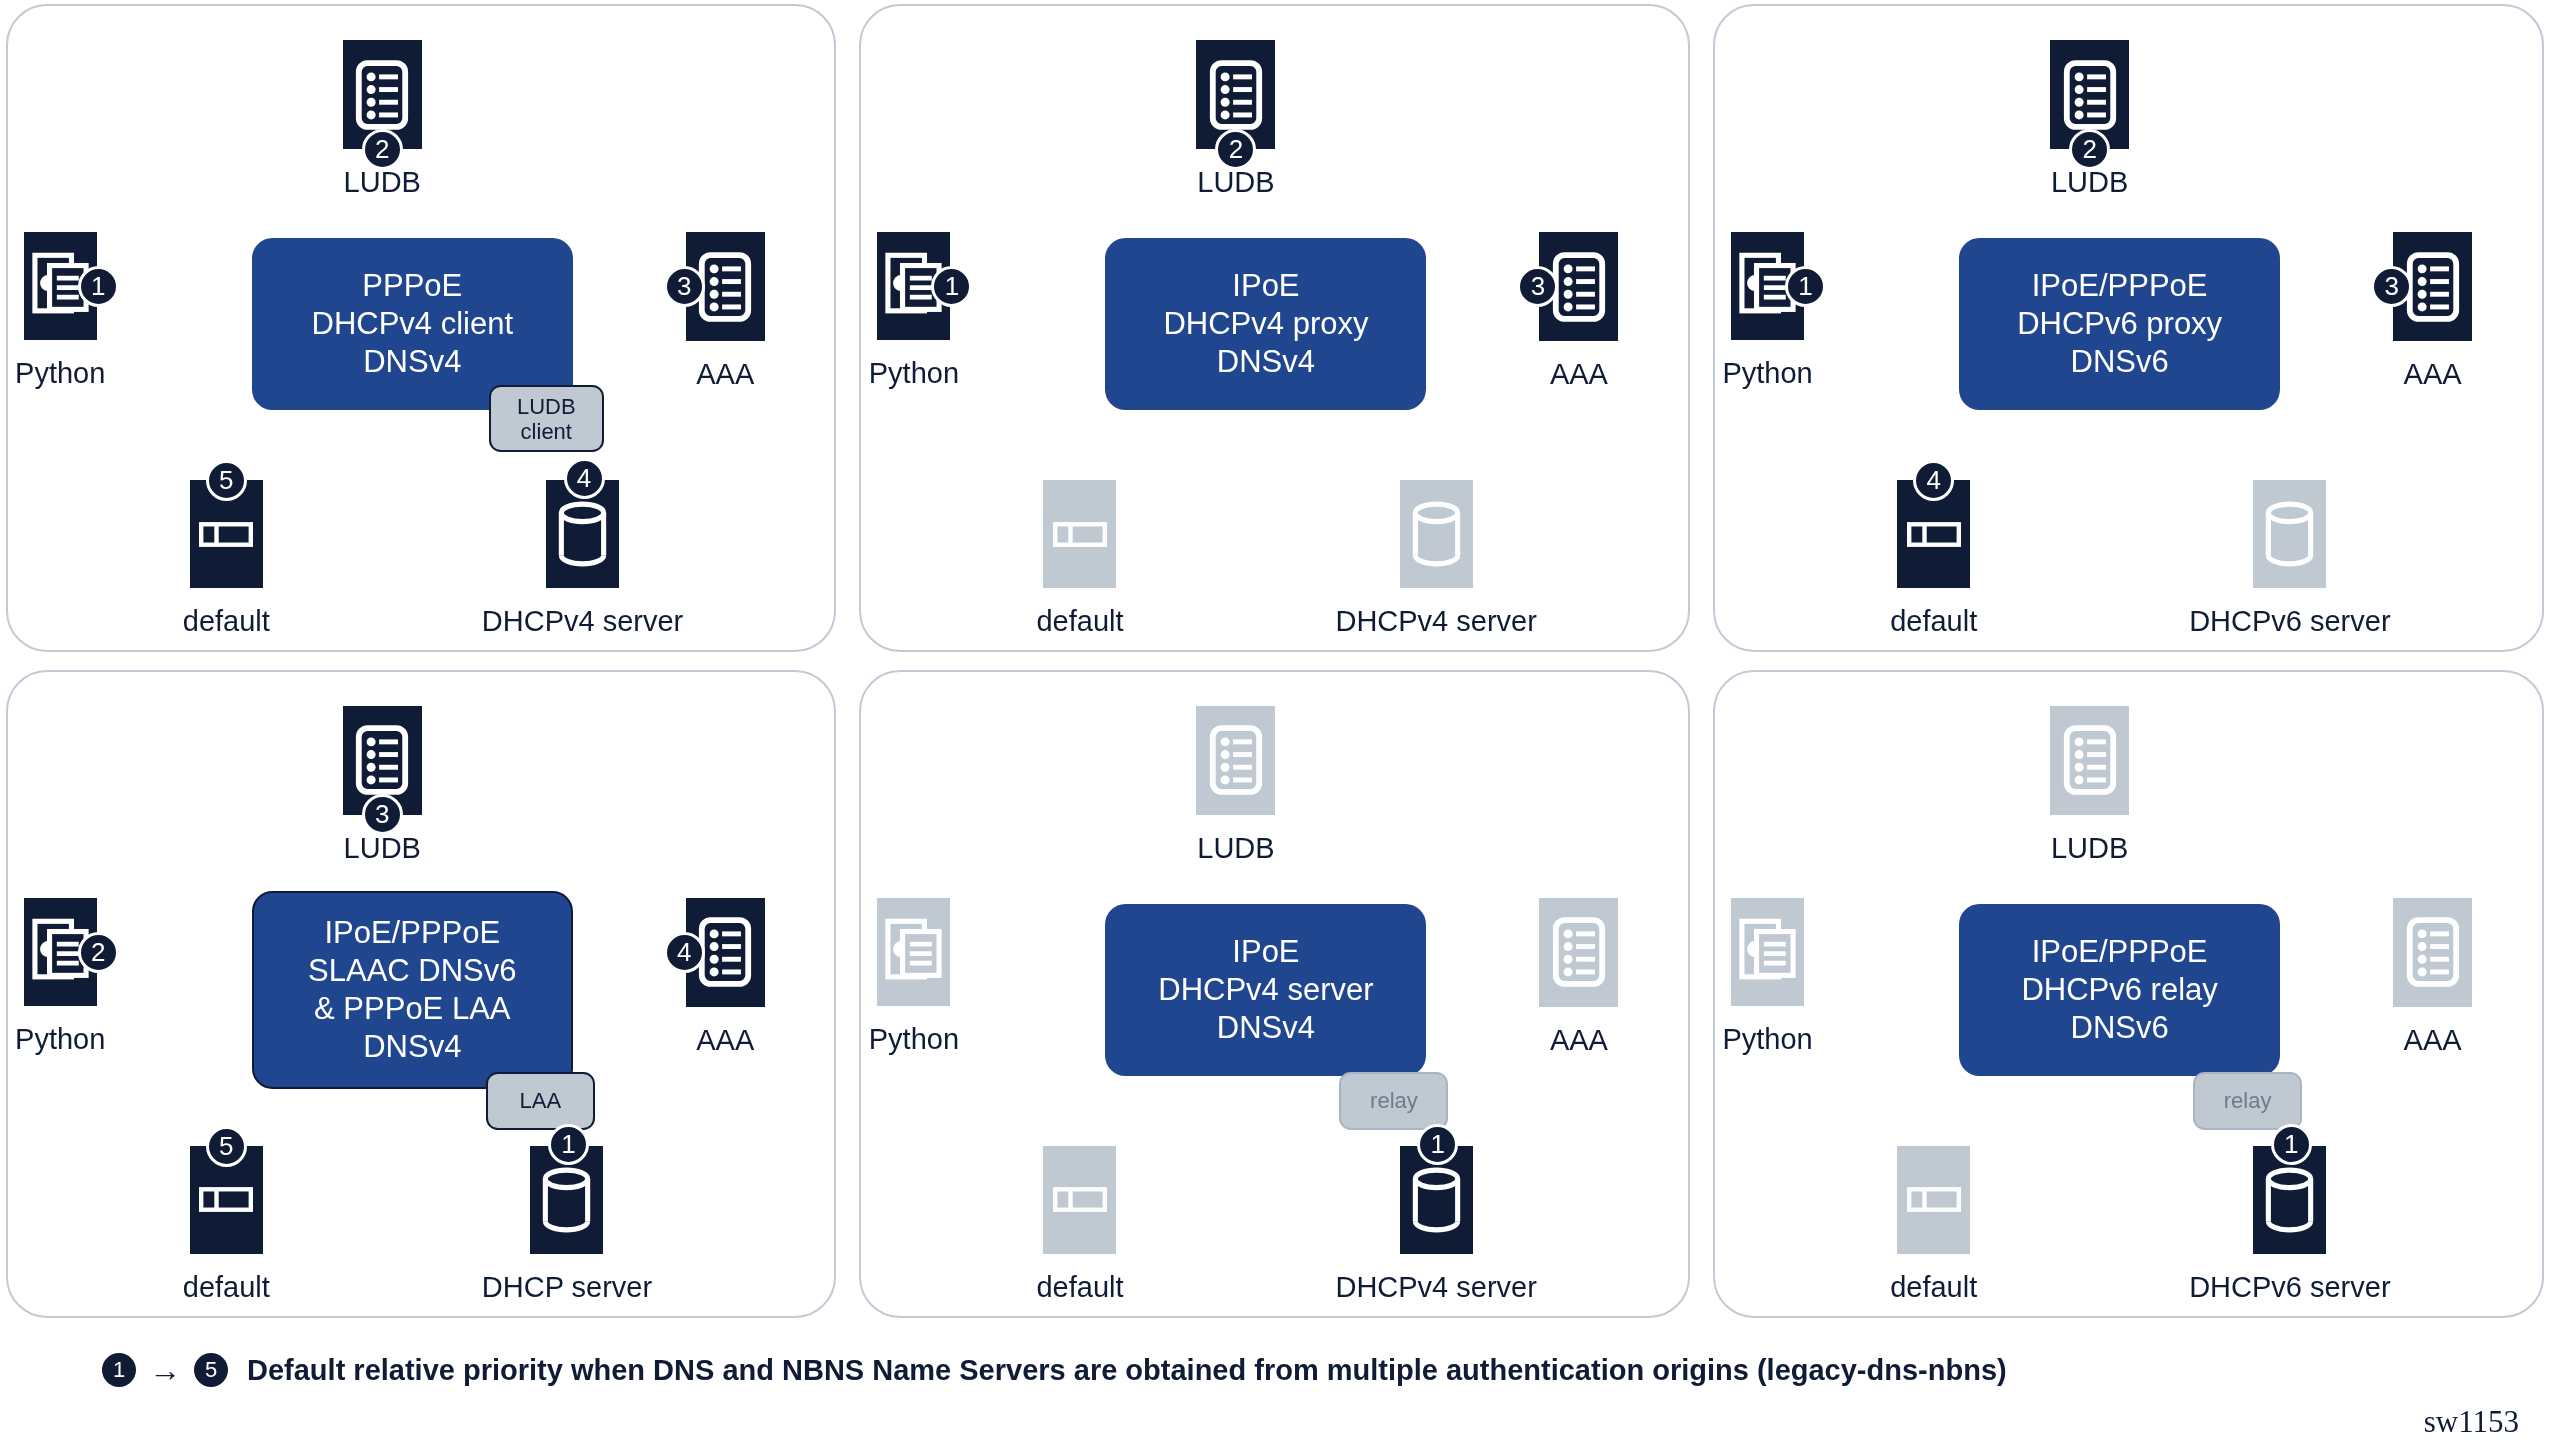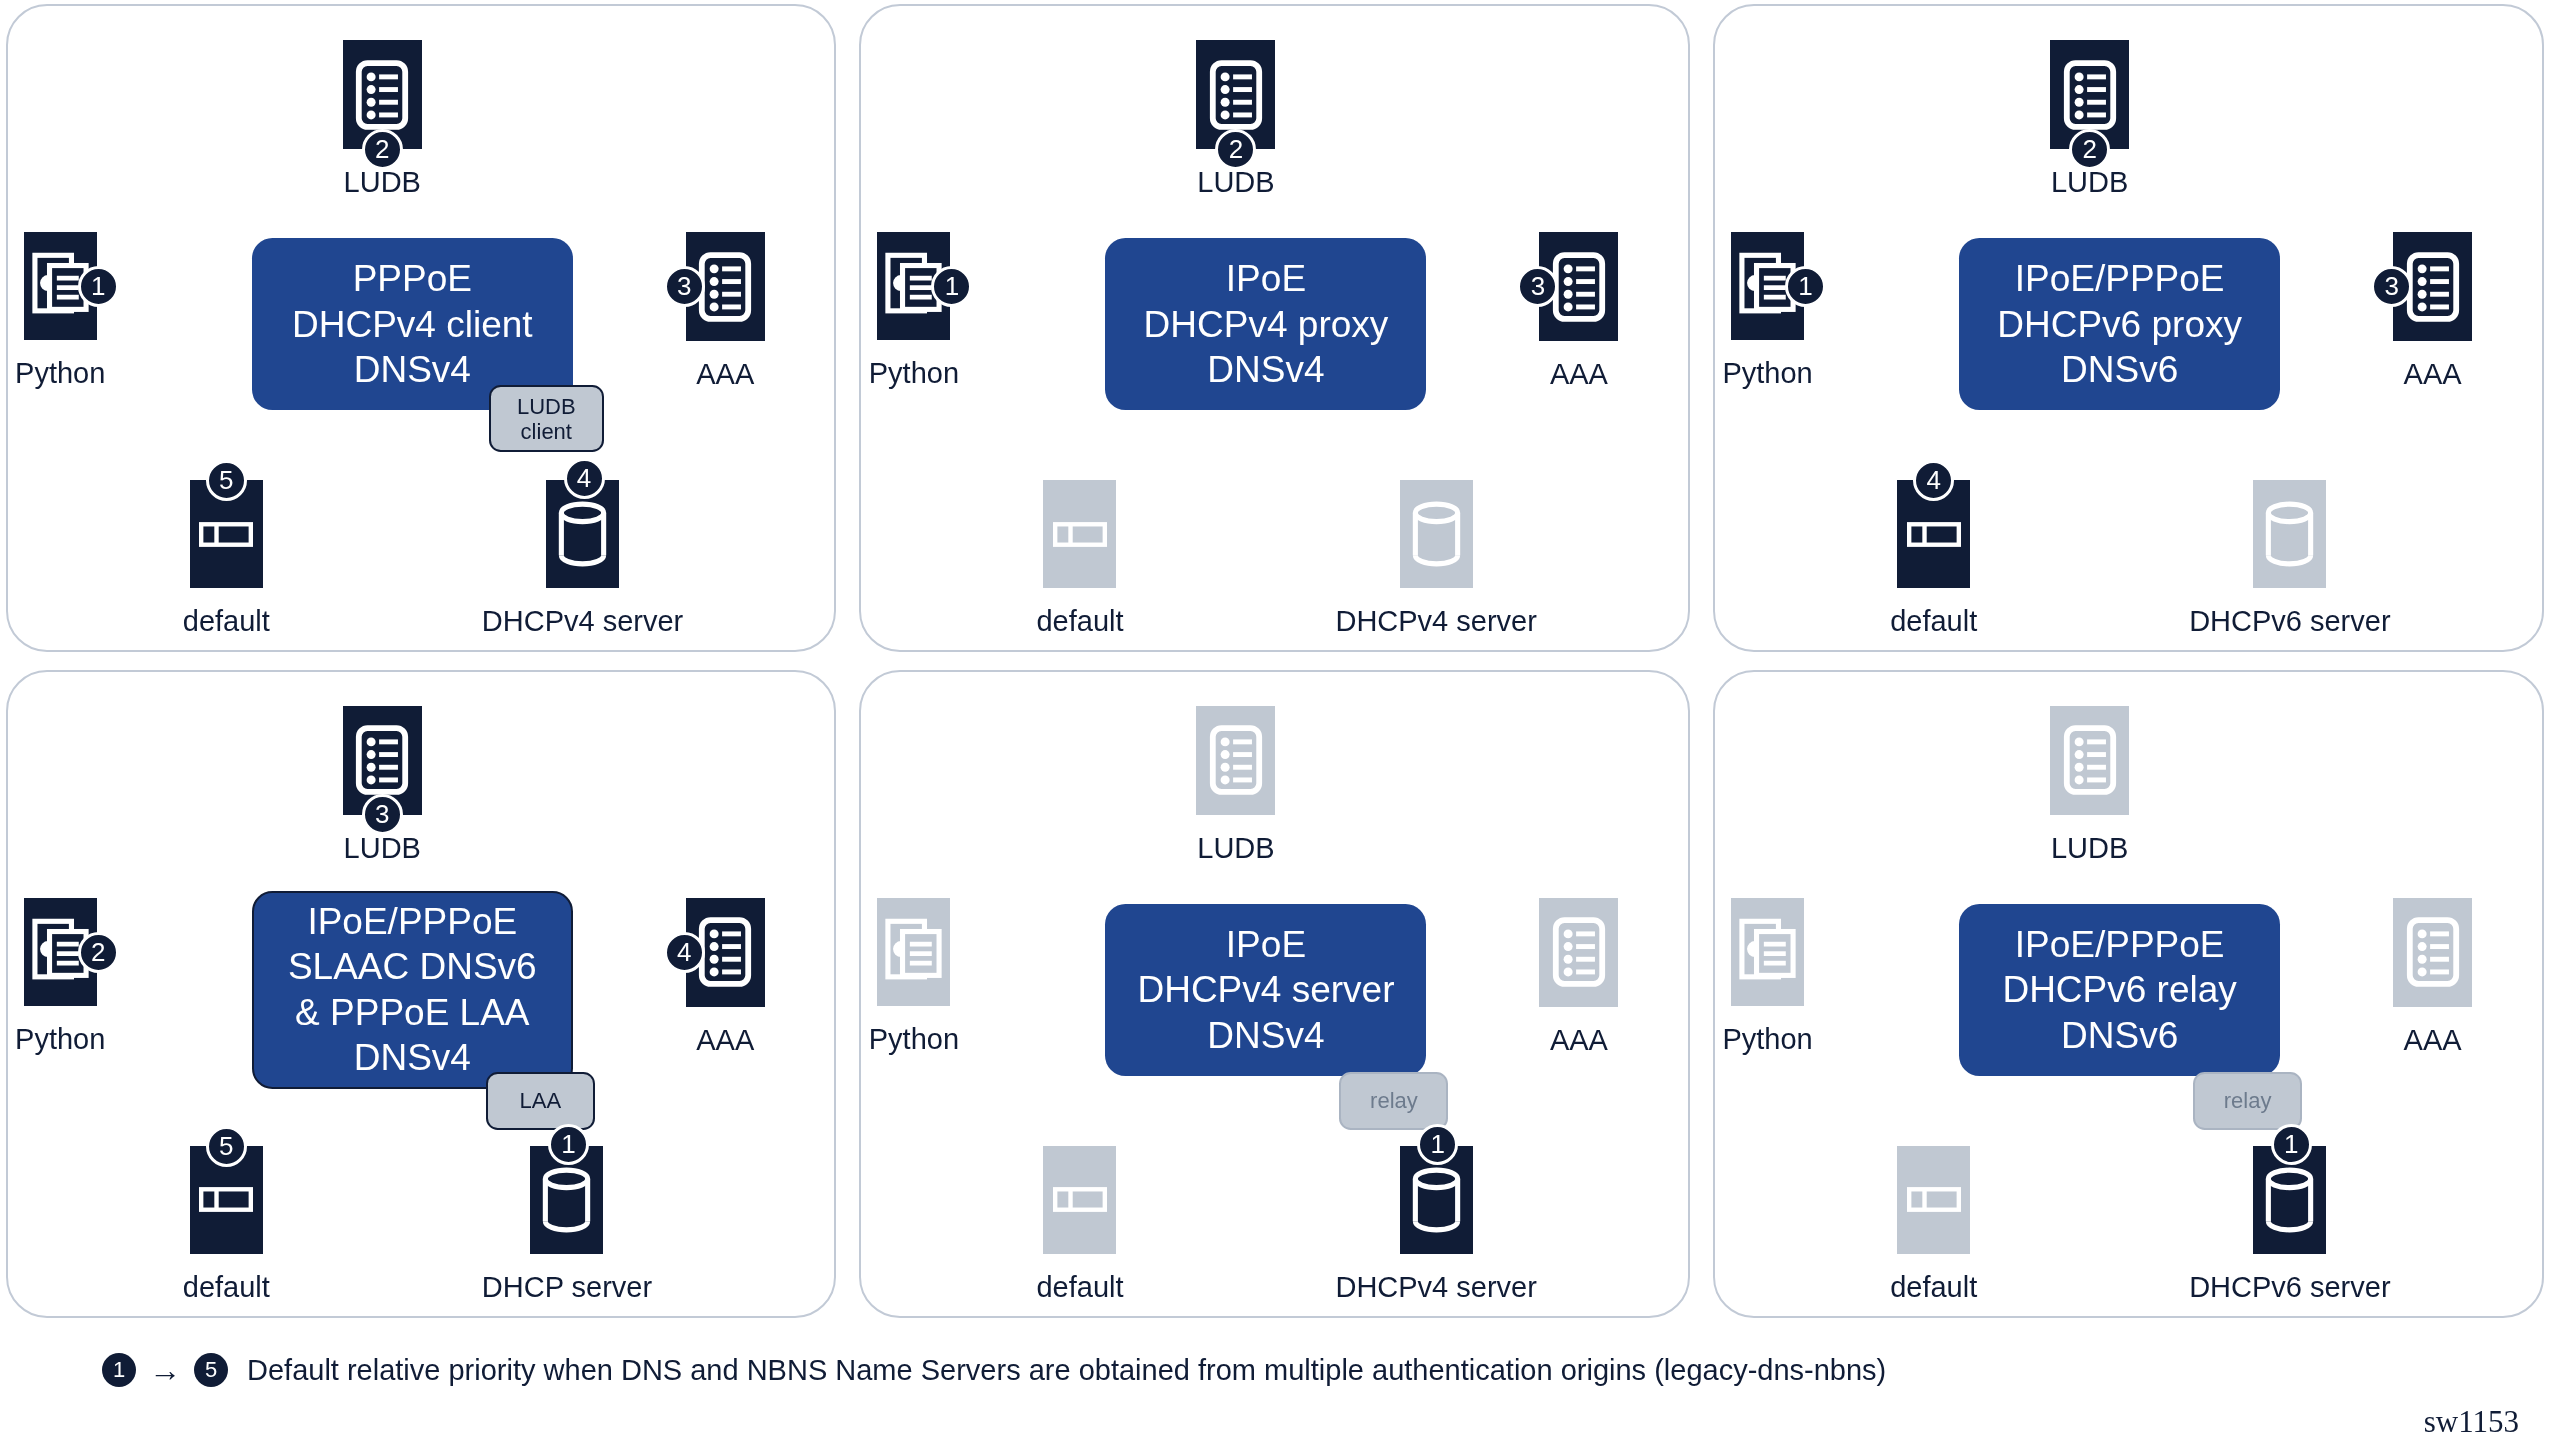--- a/index.html
+++ b/index.html
@@ -66,21 +66,21 @@
 
   
   .bluebox{
     position:absolute;
     background:#204690;
     border-radius:20.4px;
     color:#ffffff;
     display:flex;flex-direction:column;
     align-items:center;justify-content:center;
     text-align:center;
-    font-size:37px;
+    font-size:31px;
     line-height:1.23;
     box-sizing:border-box;
     z-index:4;
   }
   .bluebox.bordered{border:2.9px solid #101c36;}
 
   
   .callout{
     position:absolute;
     background:#c0c8d2;
@@ -108,21 +108,21 @@
     white-space:nowrap;
   }
   .lbadge{
     width:34px;height:34px;border-radius:50%;
     background:#101c36;color:#ffffff;
     font-size:22px;
     display:inline-flex;align-items:center;justify-content:center;
     flex:0 0 auto;
   }
   .arrow{margin:0 13px;font-size:32px;line-height:1;}
-  .legend-text{margin-left:19px;}
+  .legend-text{margin-left:19px;font-weight:bold;}
 
   .figno{
     position:absolute;
     right:31px; bottom:13px;
     font-family:"Liberation Serif", serif;
     font-size:31px;
     color:#101c36;
   }
 </style>
 </head>

